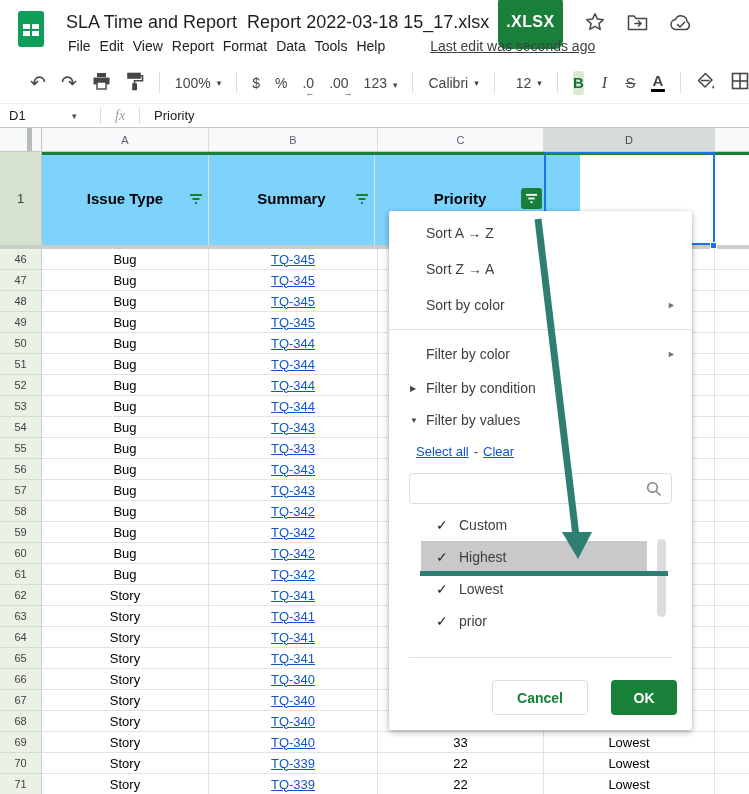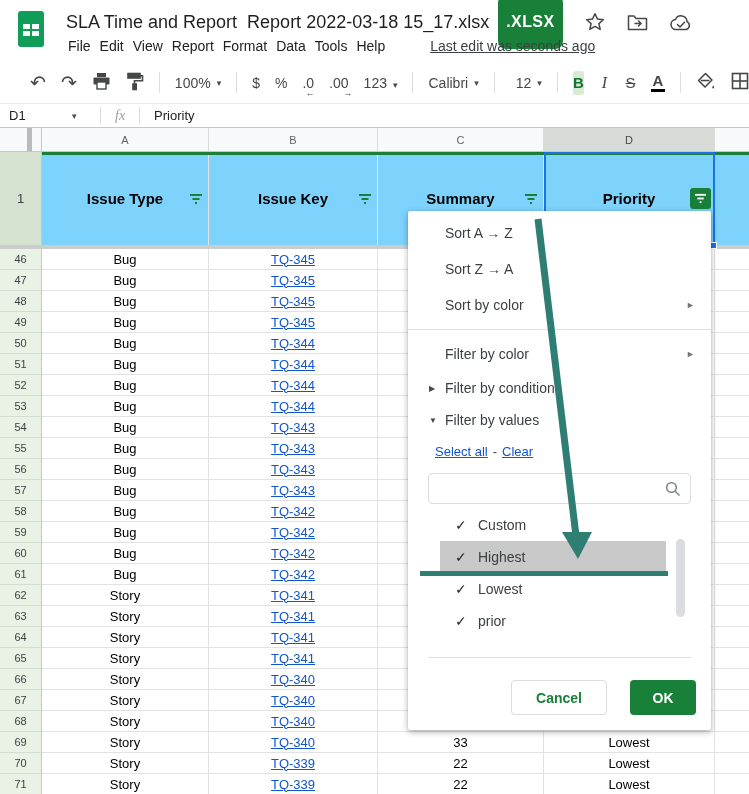--- a/index.html
+++ b/index.html
@@ -79,21 +79,21 @@
   .rows { position:absolute; top:121px; left:0; right:0; bottom:0; }
   .srow { display:flex; height:21px; }
   .rh { width:42px; flex:none; background:#e9f2e5; color:#3c4043; font-size:11px; display:flex; align-items:center;
     justify-content:center; border-right:1px solid #c7c7c7; border-bottom:1px solid #d4ddd1; }
   .cell { flex:none; display:flex; align-items:center; justify-content:center; font-size:13px; color:#000;
     border-right:1px solid #e2e2e2; border-bottom:1px solid #e2e2e2; background:#fff; }
   .cell.ce { border-right:none; flex:1; }
   .link { color:#1155cc; text-decoration:underline; cursor:pointer; }
 
   
-  .dropdown { position:absolute; left:408px; top:211px; width:303px; height:519px; background:#fff;
+  .dropdown { position:absolute; left:389px; top:211px; width:303px; height:519px; background:#fff;
     border-radius:2px; box-shadow:0 2px 6px rgba(0,0,0,.32), 0 0 1px rgba(0,0,0,.2); z-index:10; padding-top:4px; }
   .menu-item { height:36px; display:flex; align-items:center; padding-left:37px; font-size:14px; color:#3c4043;
     position:relative; cursor:default; }
   .menu-item.short { height:32px; }
   .sub-arrow { position:absolute; right:16px; font-size:9px; color:#757575; }
   .expander { position:absolute; left:21px; font-size:8px; color:#444746; }
   .mdivider { height:1px; background:#e0e0e0; margin:6px 0; }
   .links-row { height:30px; display:flex; align-items:center; padding-left:27px; font-size:13px; color:#3c4043; }
   .flink { color:#1155cc; text-decoration:underline; cursor:pointer; }
   .links-row .dash { margin:0 5px; }
@@ -248,30 +248,20 @@
       <div class="chead w-d sel">D</div>
       <div class="chead w-e"></div>
     </div>
 
     <div class="filter-strip"></div>
 
     <div class="hrow">
       <div class="rh1">1</div>
       <div class="hcell w-a">
         <span>Issue Type</span>
-        <span class="funnel-btn">
-          <svg width="14" height="12" viewBox="0 0 14 12" stroke="#188038" stroke-width="2">
-            <line x1="1" y1="2" x2="13" y2="2"></line>
-              <line x1="3.5" y1="6" x2="10.5" y2="6"></line>
-              <line x1="6" y1="10" x2="8" y2="10"></line>
-          </svg>
-        </span>
-      </div>
-      <div class="hcell w-b">
-        <span>Issue Key</span>
         <span class="funnel-btn">
           <svg width="14" height="12" viewBox="0 0 14 12" stroke="#188038" stroke-width="2">
             <line x1="1" y1="2" x2="13" y2="2"></line>
               <line x1="3.5" y1="6" x2="10.5" y2="6"></line>
               <line x1="6" y1="10" x2="8" y2="10"></line>
           </svg>
         </span>
       </div>
       <div class="hcell w-c">
         <span>Summary</span>

